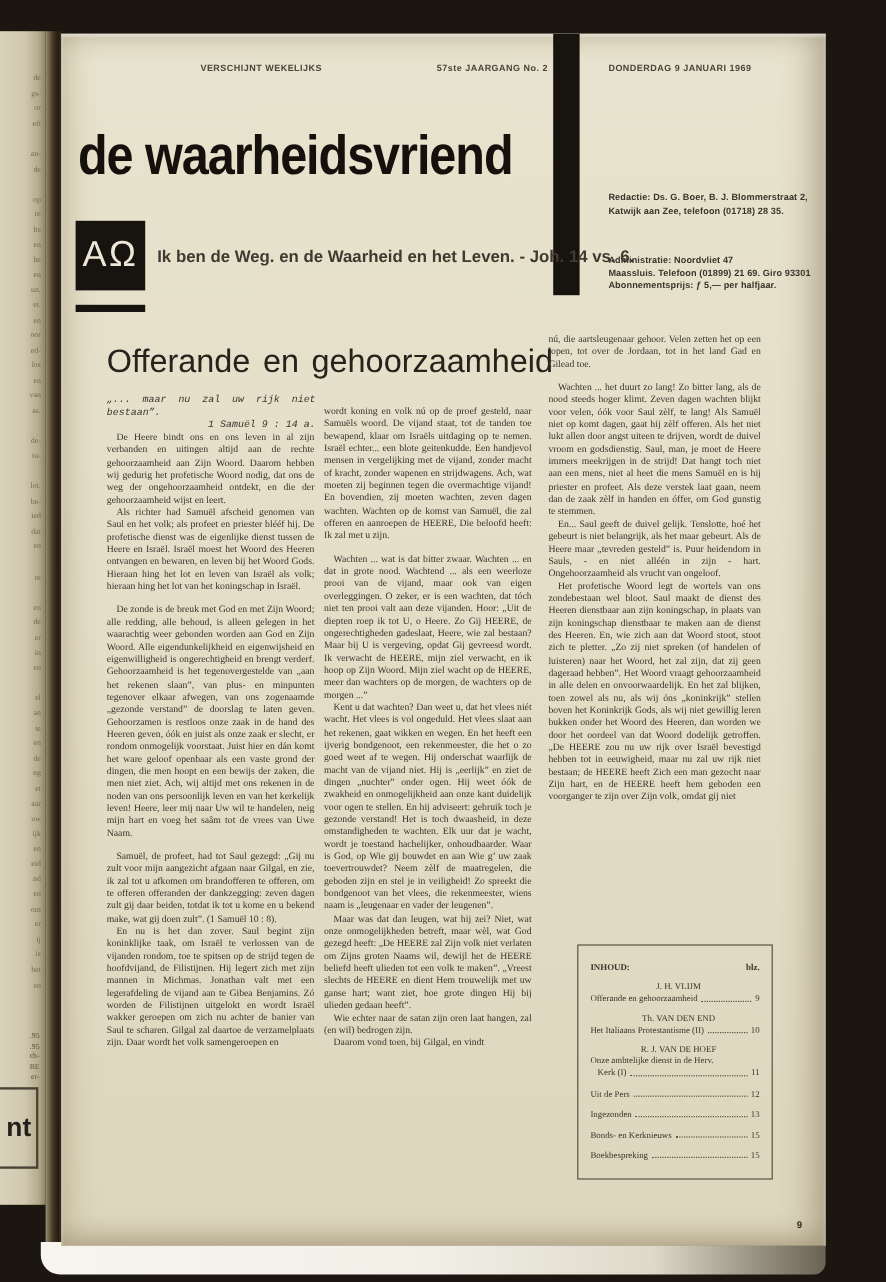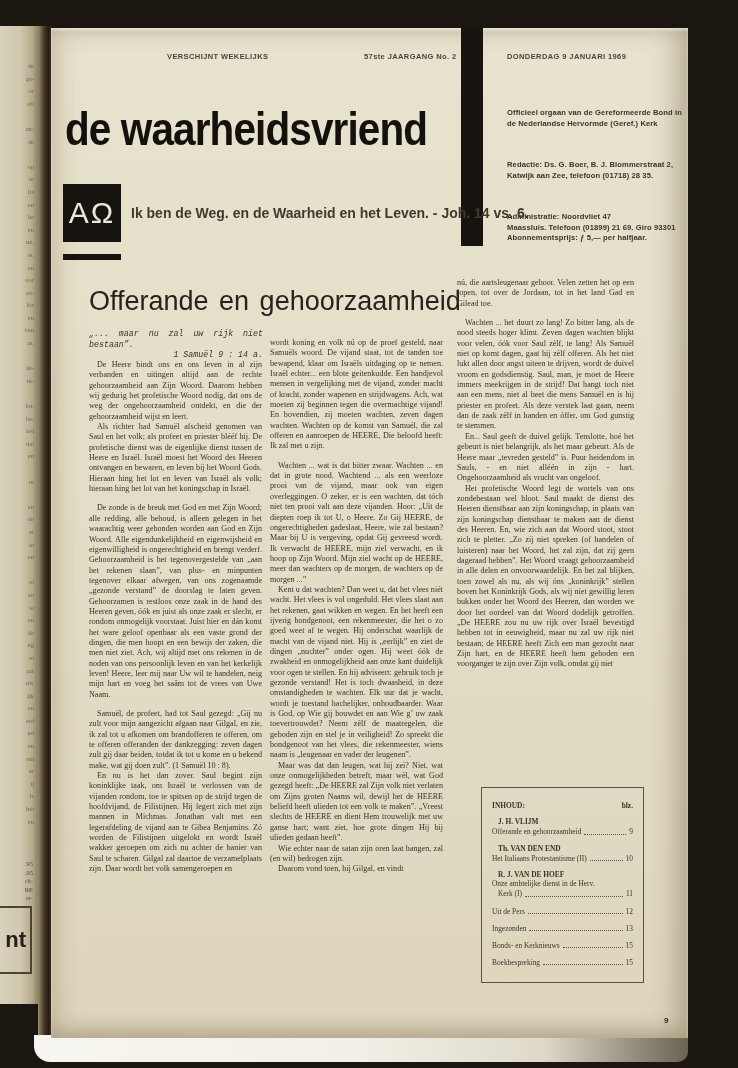--- a/index.html
+++ b/index.html
@@ -85,21 +85,21 @@
   .col .gap { margin-top:9px; }
   .col1 { left:38px;  top:332px; height:676px; }
   .col2 { left:219px; top:310px; height:698px; }
   .col3 { left:406px; top:250px; width:177px; height:505px; }
   .contents-box {
     left:430px; top:759px; width:163px; height:196px; box-sizing:border-box;
     border:1px solid #5a5342; padding:13px 10px 0 10px;
     font-size:7.4px; line-height:9.2px; color:#3a342b;
   }
   .c-head { display:flex; justify-content:space-between; font-weight:bold; }
-  .c-author { font-weight:bold; padding-left:6px; margin-top:7px; }
+  .c-author { font-weight:normal; padding-left:6px; margin-top:7px;text-align:center; }
   .c-row { display:flex; align-items:flex-end; margin-top:1px; }
   .c-row.solo { margin-top:8px; }
   .c-row .t { white-space:nowrap; }
   .c-row .t.ind2 { padding-left:6px; }
   .lead { flex:1; border-bottom:1px dotted #5a5342; margin:0 3px 2px 3px; min-width:6px; }
   .pg { flex:none; }
   .page-num { left:613px; top:988px; font-family:"Liberation Sans",sans-serif; font-weight:bold; font-size:8px; color:#2e2a22; }
 </style>
 </head>
 <body>
@@ -186,21 +186,20 @@
   <div class="abs hdr" style="left:456px; top:24px;">DONDERDAG 9 JANUARI 1969</div>
 
   <div class="abs masthead">de waarheidsvriend</div>
 
   <div class="abs ao-box">
     <span>ΑΩ</span>
   </div>
   <div class="abs ao-rule"></div>
   <div class="abs motto">Ik ben de Weg. en de Waarheid en het Leven. - Joh. 14 vs. 6.</div>
 
-  <div class="abs info info-organ">Officieel orgaan van de Gereformeerde Bond in de Nederlandse Hervormde (Geref.) Kerk</div>
   <div class="abs info info-redactie">Redactie: Ds. G. Boer, B. J. Blommerstraat 2, Katwijk aan Zee, telefoon (01718) 28 35.</div>
   <div class="abs info info-admin">
     <div>Administratie: Noordvliet 47</div>
     <div>Maassluis. Telefoon (01899) 21 69. Giro 93301</div>
     <div>Abonnementsprijs: ƒ 5,— per halfjaar.</div>
   </div>
 
   <div class="abs article-title">Offerande en gehoorzaamheid</div>
 
   <div class="abs quote">

